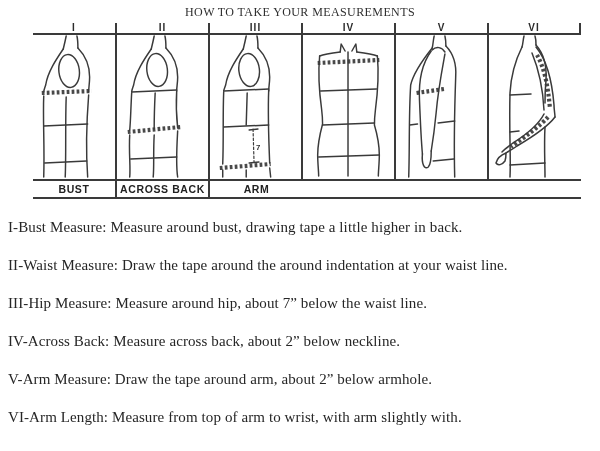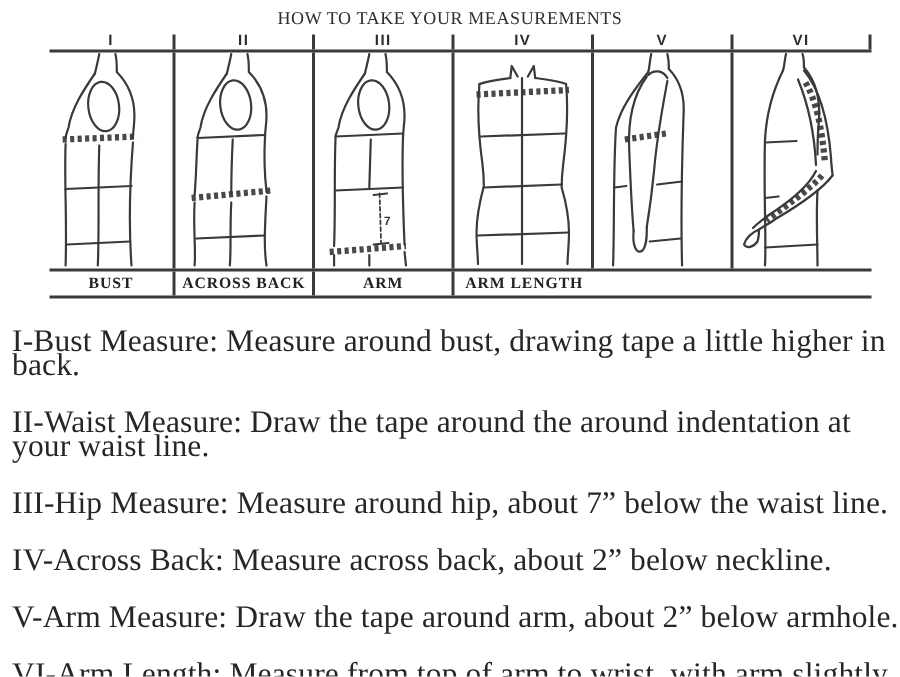--- a/index.html
+++ b/index.html
@@ -42,32 +42,32 @@
   .fig-cell:last-child { border-right:none; }
   .fig-cell svg { display:block; width:100%; height:144px; }
 
   .label-row {
     border-top:2px solid #3a3a3a;
     border-bottom:2px solid #3a3a3a;
     height:16px;
   }
   .label-cell {
     display:flex; align-items:center; justify-content:center;
-    font-family:Liberation Serif, serif;
+    font-family:Liberation Sans, sans-serif;
     font-weight:bold; font-size:10.5px;
     letter-spacing:0.6px; color:#222;
     border-right:2px solid #3a3a3a;
     white-space:nowrap;
   }
   .label-cell:last-child { border-right:none; }
 
   .instructions { margin:20px 0 0 8px; }
   .instructions p {
     margin:0 0 22px 0;
-    font-size:21px; line-height:16px;
+    font-size:15px; line-height:16px;
     color:#262626;
     letter-spacing:0.1px;
   }
 
   
   .ln { fill:none; stroke:#3a3a3a; stroke-width:1.5; stroke-linecap:round; stroke-linejoin:round; }
   .tape { fill:none; stroke:#3a3a3a; stroke-width:4.2; stroke-dasharray:2.8 2.3; opacity:0.92; }
   .dashv { stroke-width:1.2; stroke-dasharray:2.5 2; }
   .anno { font-family:"Liberation Sans", sans-serif; font-size:8px; font-weight:bold; fill:#333; }
 </style>
@@ -211,21 +211,20 @@
           <path class="ln" d="M21,130 L56,128"></path>
         </svg>
       </div>
 
     </div>
 
     <div class="grid6 label-row">
       <div class="label-cell">BUST</div>
       <div class="label-cell">ACROSS BACK</div>
       <div class="label-cell">ARM</div>
-      <div class="label-cell">ARM LENGTH</div>
     </div>
 
   </div>
 
   <div class="instructions">
     <p>I-Bust Measure: Measure around bust, drawing tape a little higher in back.</p>
     <p>II-Waist Measure: Draw the tape around the around indentation at your waist line.</p>
     <p>III-Hip Measure: Measure around hip, about 7” below the waist line.</p>
     <p>IV-Across Back: Measure across back, about 2” below neckline.</p>
     <p>V-Arm Measure: Draw the tape around arm, about 2” below armhole.</p>

